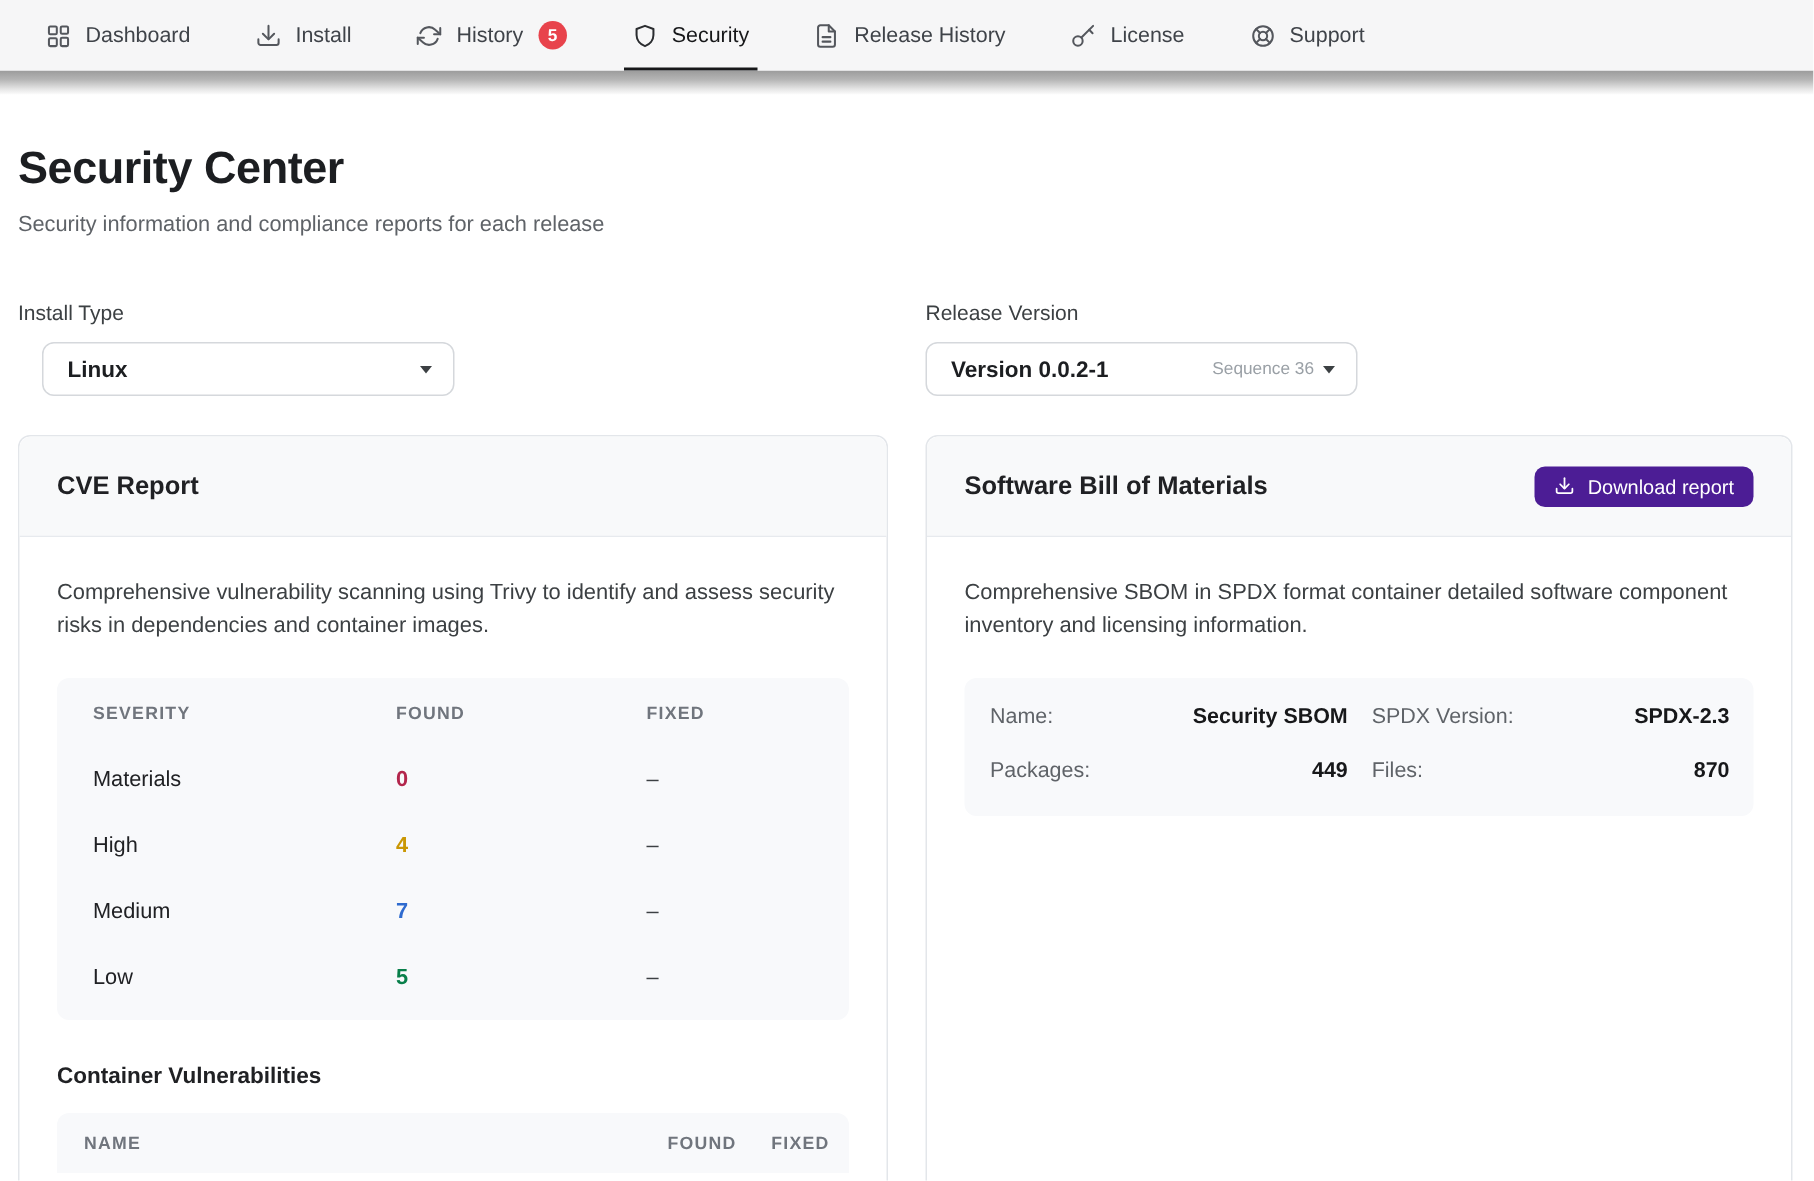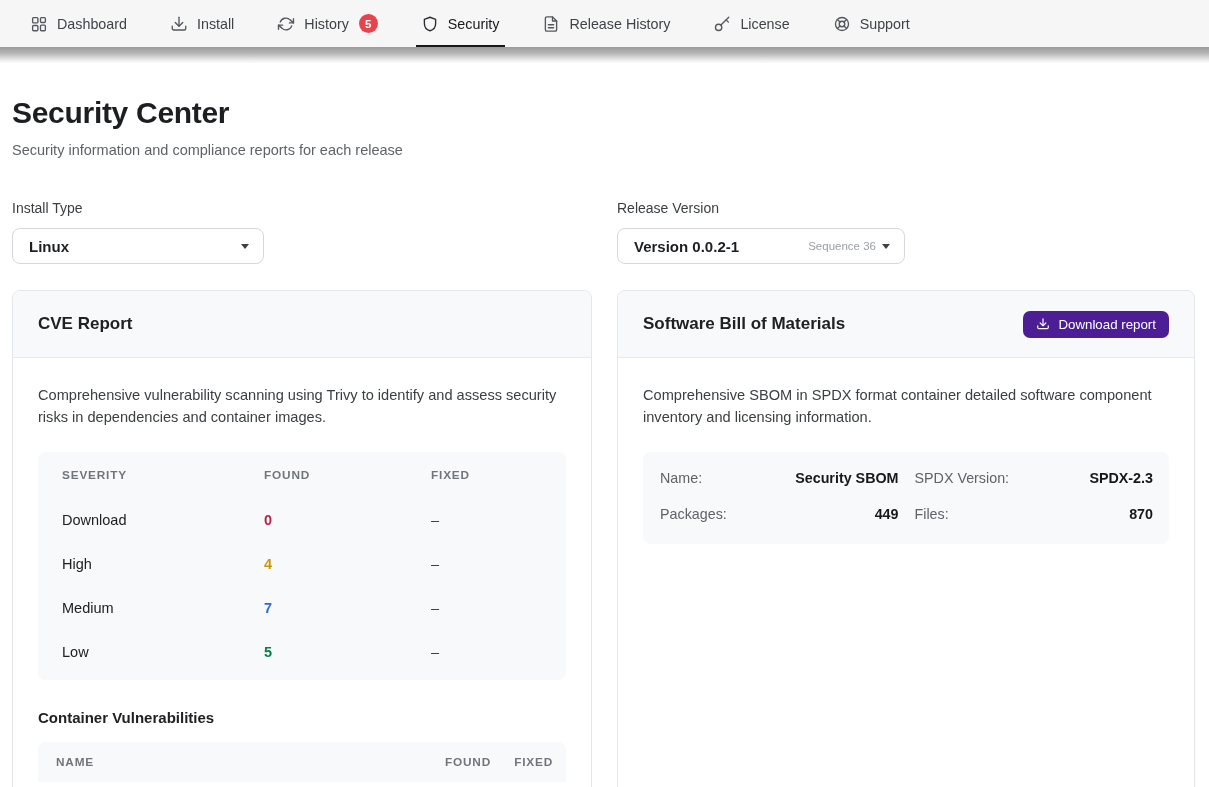--- a/index.html
+++ b/index.html
@@ -31,21 +31,21 @@
   .page-subtitle { margin-top:11px; font-size:14.5px; line-height:20px; color:#5f6368; }
 
   
   .filters { display:flex; gap:25px; margin-top:40px; }
   .filter-col-left { width:580px; }
   .filter-col-right { width:578px; }
   .filter-label { font-size:14px; line-height:17px; color:#3c4043; }
   .select-box { margin-top:11px; height:36px; background:#fff; border:1px solid #d5d8dc;
     border-radius:8px; display:flex; align-items:center; justify-content:space-between;
     padding:0 14px 0 16px; cursor:pointer; }
-  .select-left { width:252px; }
+  .select-left { width:275px;margin-left:16px; }
   .select-right { width:288px; }
   .select-value { font-size:15px; font-weight:700; color:#1c1e21; }
   .select-meta { font-size:11.5px; color:#9aa0a6; display:flex; align-items:center; gap:6px; }
   .caret { width:0; height:0; border-left:4.5px solid transparent;
     border-right:4.5px solid transparent; border-top:5.5px solid #3c4043; }
 
   
   .cards { display:flex; gap:25px; margin-top:26px; }
   .card { border:1px solid #e3e6ea; border-radius:8px; background:#fff; height:600px; }
   .card-left { width:580px; }
@@ -194,21 +194,21 @@
       <div class="card-body">
         <p class="card-desc">Comprehensive vulnerability scanning using Trivy to identify and assess security risks in dependencies and container images.</p>
 
         <div class="sev-table">
           <div class="sev-header">
             <span class="th col-sev">SEVERITY</span>
             <span class="th col-found">FOUND</span>
             <span class="th col-fixed">FIXED</span>
           </div>
           <div class="sev-row">
-            <span class="sev-name col-sev">Download</span>
+            <span class="sev-name col-sev">Materials</span>
             <span class="sev-found col-found" style="color: rgb(179, 38, 76);">0</span>
             <span class="sev-fixed col-fixed">–</span>
           </div>
           <div class="sev-row">
             <span class="sev-name col-sev">High</span>
             <span class="sev-found col-found" style="color: rgb(202, 151, 4);">4</span>
             <span class="sev-fixed col-fixed">–</span>
           </div>
           <div class="sev-row">
             <span class="sev-name col-sev">Medium</span>

